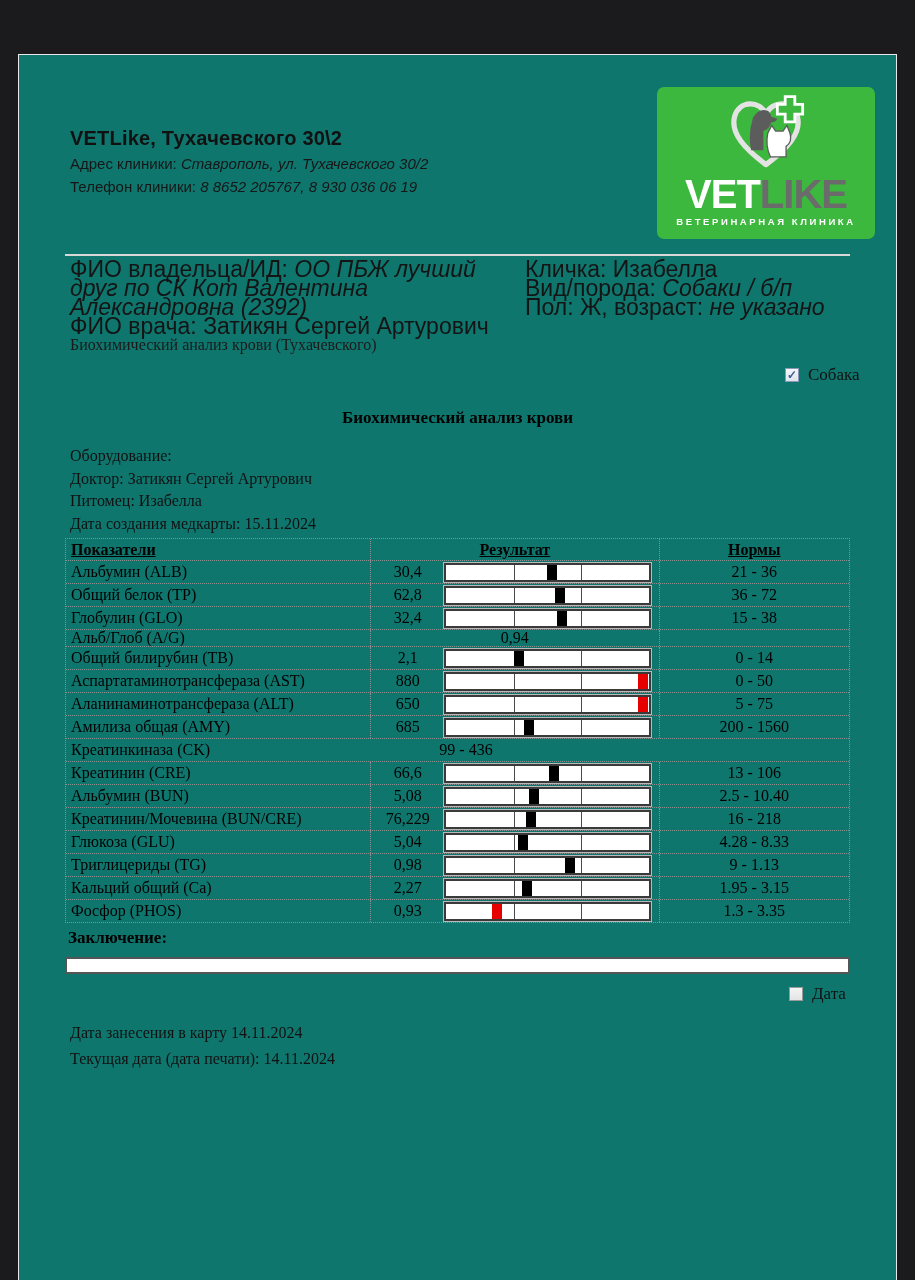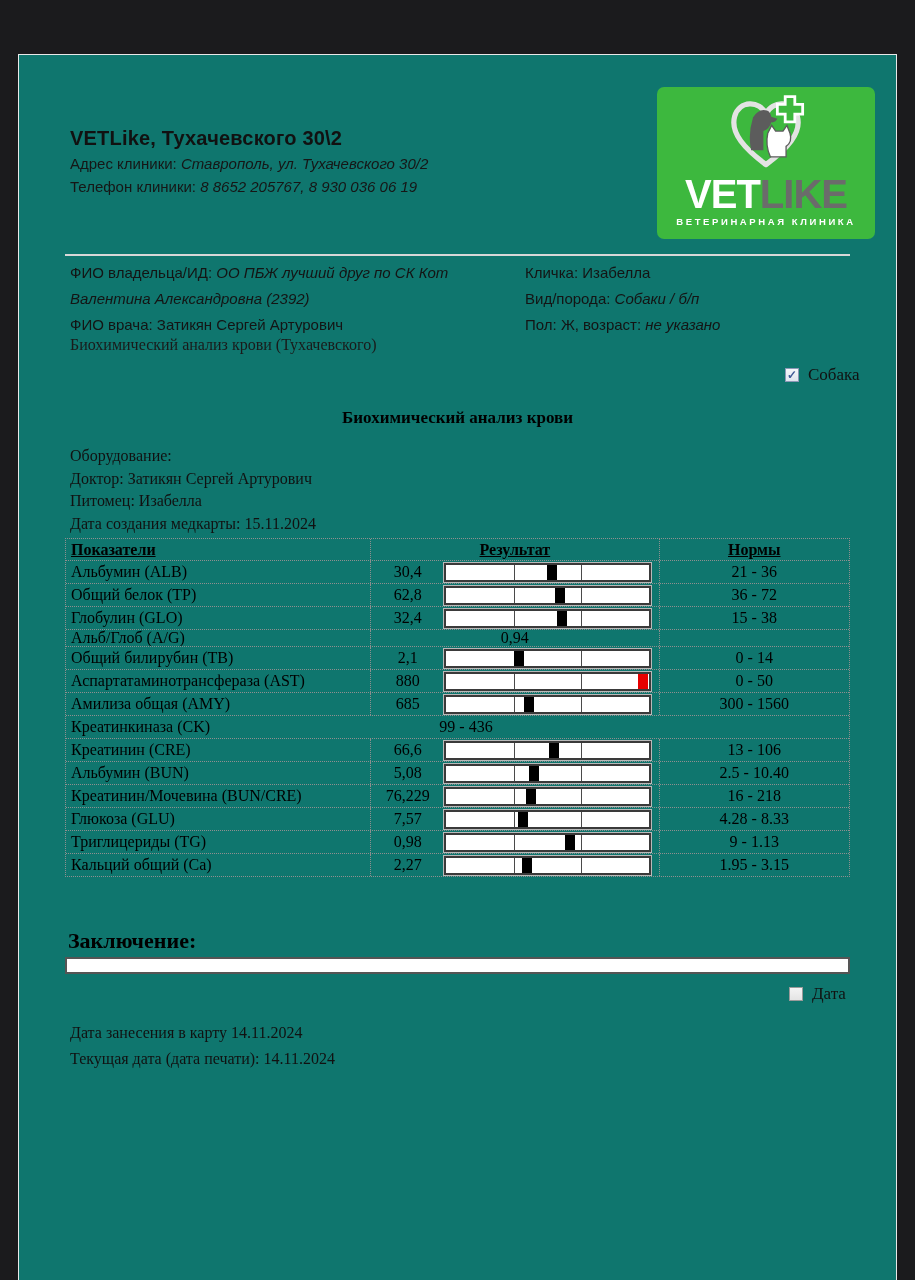--- a/index.html
+++ b/index.html
@@ -19,21 +19,21 @@
   .logo-emblem { width:96px; height:84px; }
   .logo-word { font-size:40px; font-weight:bold; letter-spacing:-1px; line-height:38px; margin-top:-2px;text-align:right; }
   .logo-word .vet { color:#ffffff; }
   .logo-word .like { color:#6b6b6b; }
   .logo-sub { font-size:9.5px; font-weight:bold; color:#ffffff; letter-spacing:2.6px; margin-top:3px; white-space:nowrap; }
 
   
   .hr { position:absolute; left:47px; top:200px; width:785px; border-top:2px solid #d8d8d8; }
 
   
-  .owner { position:absolute; left:52px; top:206px; width:790px; display:flex; font-size:15px; color:#141414; line-height:26px; }
+  .owner { position:absolute; left:52px; top:206px; width:790px; display:flex; font-size:23px; color:#141414; line-height:19px; }
   .owner .col-left { width:455px; }
   .owner .col-right { flex:1; }
   .owner .val { font-style:italic; }
 
   .report-subtitle { position:absolute; left:52px; top:282px; font-family:"Liberation Serif", serif; font-size:16px; color:#1a1a1a; }
 
   
   .cbx-row { position:absolute; display:flex; align-items:center; gap:9px; font-family:"Liberation Serif", serif; font-size:17px; color:#111; }
   .cbx-dog { left:767px; top:311px; }
   .cbx-cat { left:771px; top:930px; }
@@ -59,21 +59,21 @@
   .c-result { width:290px; display:flex; align-items:center; border-left:1px dotted #8f8f8f; border-right:1px dotted #8f8f8f; }
   .c-result .val { width:73px; text-align:center; }
   .c-result .val.wide { width:100%; }
   .c-norm { width:190px; display:flex; align-items:center; justify-content:center; }
   .bar { position:relative; width:207px; height:19px; background:#fff; border:2px solid #3a3a3a; outline:1px solid #b9b9b9; }
   .bar::before, .bar::after { content:""; position:absolute; top:0; bottom:0; width:1px; background:#4a4a4a; }
   .bar::before { left:33.3%; } .bar::after { left:66.6%; }
   .marker { position:absolute; top:0; bottom:0; width:10px; background:#000; }
 
   
-  .conclusion-label { position:absolute; left:50px; top:874px; font-family:"Liberation Serif", serif; font-size:22px; font-weight:bold; color:#000;text-align:center; }
+  .conclusion-label { position:absolute; left:50px; top:874px; font-family:"Liberation Serif", serif; font-size:17px; font-weight:bold; color:#000;text-align:center; }
   .conclusion-box { position:absolute; left:47px; top:903px; width:785px; height:17px; background:#fff; border:2px solid #555; }
 
   .dates { position:absolute; left:52px; top:966px; font-family:"Liberation Serif", serif; font-size:16px; color:#111; line-height:26px; }
 </style>
 </head>
 <body>
 
 <div class="stage">
   <div class="page">
 
@@ -202,28 +202,38 @@
         <div class="c-name">Аспартатаминотрансфераза (AST)</div>
         <div class="c-result">
           <span class="val">880</span>
           <span class="bar">
             <span class="marker" style="left: calc(97% - 5px); background: rgb(230, 0, 0);"></span>
           </span>
         </div>
         <div class="c-norm">0 - 50</div>
       </div>
           <div class="t-row">
+        <div class="c-name">Аланинаминотрансфераза (ALT)</div>
+        <div class="c-result">
+          <span class="val">650</span>
+          <span class="bar">
+            <span class="marker" style="left: calc(97% - 5px); background: rgb(230, 0, 0);"></span>
+          </span>
+        </div>
+        <div class="c-norm">5 - 75</div>
+      </div>
+          <div class="t-row">
         <div class="c-name">Амилиза общая (AMY)</div>
         <div class="c-result">
           <span class="val">685</span>
           <span class="bar">
             <span class="marker" style="left: calc(41% - 5px); background: rgb(0, 0, 0);"></span>
           </span>
         </div>
-        <div class="c-norm">300 - 1560</div>
+        <div class="c-norm">200 - 1560</div>
       </div>
           <div class="t-row">
         <div class="c-name">Креатинкиназа (CK)</div>
         <div class="c-norm">99 - 436</div>
       </div>
           <div class="t-row">
         <div class="c-name">Креатинин (CRE)</div>
         <div class="c-result">
           <span class="val">66,6</span>
           <span class="bar">
@@ -248,21 +258,21 @@
           <span class="val">76,229</span>
           <span class="bar">
             <span class="marker" style="left: calc(42% - 5px); background: rgb(0, 0, 0);"></span>
           </span>
         </div>
         <div class="c-norm">16 - 218</div>
       </div>
           <div class="t-row">
         <div class="c-name">Глюкоза (GLU)</div>
         <div class="c-result">
-          <span class="val">7,57</span>
+          <span class="val">5,04</span>
           <span class="bar">
             <span class="marker" style="left: calc(38% - 5px); background: rgb(0, 0, 0);"></span>
           </span>
         </div>
         <div class="c-norm">4.28 - 8.33</div>
       </div>
           <div class="t-row">
         <div class="c-name">Триглицериды (TG)</div>
         <div class="c-result">
           <span class="val">0,98</span>
@@ -274,20 +284,30 @@
       </div>
           <div class="t-row">
         <div class="c-name">Кальций общий (Ca)</div>
         <div class="c-result">
           <span class="val">2,27</span>
           <span class="bar">
             <span class="marker" style="left: calc(40% - 5px); background: rgb(0, 0, 0);"></span>
           </span>
         </div>
         <div class="c-norm">1.95 - 3.15</div>
+      </div>
+          <div class="t-row">
+        <div class="c-name">Фосфор (PHOS)</div>
+        <div class="c-result">
+          <span class="val">0,93</span>
+          <span class="bar">
+            <span class="marker" style="left: calc(25% - 5px); background: rgb(230, 0, 0);"></span>
+          </span>
+        </div>
+        <div class="c-norm">1.3 - 3.35</div>
       </div>
         </div>
     </div>
 
     <div class="conclusion-label">Заключение:</div>
     <div class="conclusion-box"></div>
 
     <div class="cbx-row cbx-cat">
       <span class="cbx unchecked" id="cbx-cat">✓</span>
       <span>Дата</span>

